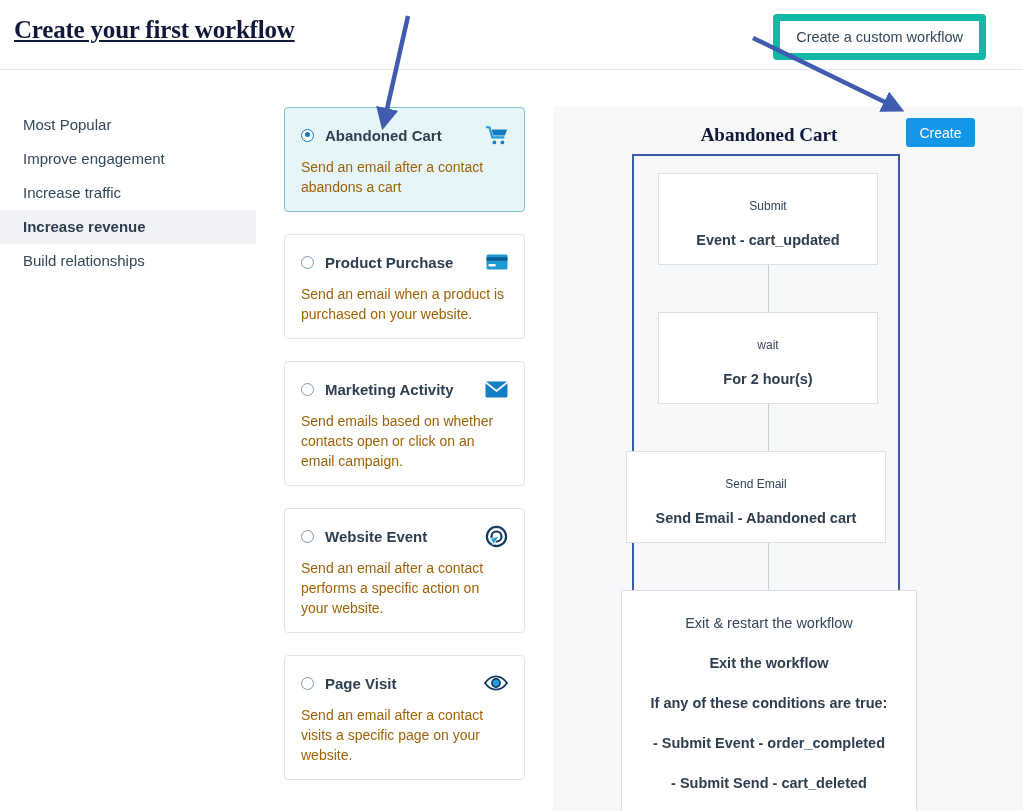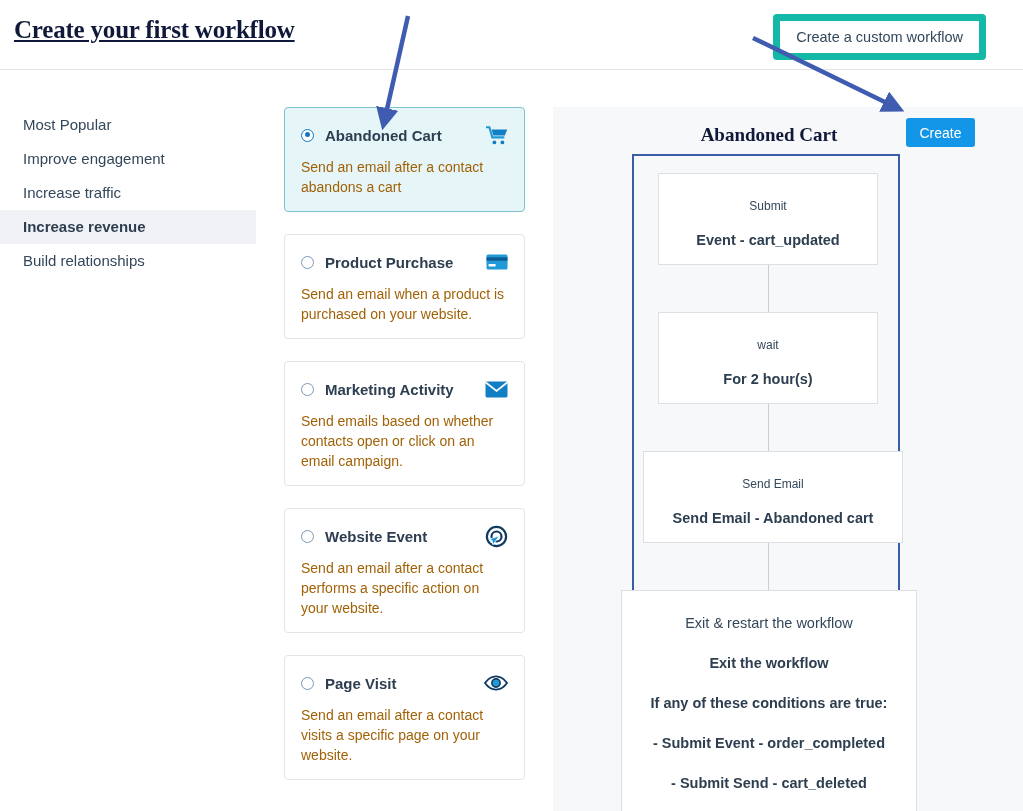--- a/index.html
+++ b/index.html
@@ -121,21 +121,21 @@
   .wf-node .nl2 { font-size: 14.5px; color: #2d3e50; font-weight: bold; }
 
   #node-submit { left: 105px; top: 19px; width: 220px; height: 92px; }
   #node-submit .nl1 { margin-top: 25px; }
   #node-submit .nl2 { margin-top: 19px; }
 
   #node-wait { left: 105px; top: 158px; width: 220px; height: 92px; }
   #node-wait .nl1 { margin-top: 25px; }
   #node-wait .nl2 { margin-top: 19px; }
 
-  #node-email { left: 90px; top: 297px; width: 260px; height: 92px; }
+  #node-email { left: 73px; top: 297px; width: 260px; height: 92px; }
   #node-email .nl1 { margin-top: 25px; }
   #node-email .nl2 { margin-top: 19px; }
 
   #node-exit { left: 68px; top: 436px; width: 296px; height: 230px; }
   #node-exit .ex { font-size: 14.5px; color: #33475b; margin-top: 24px; }
   #node-exit .exb { font-size: 14.5px; color: #2d3e50; font-weight: bold; margin-top: 24px; }
 
   .connector {
     position: absolute; width: 1px; background: #c9ced4;
   }

